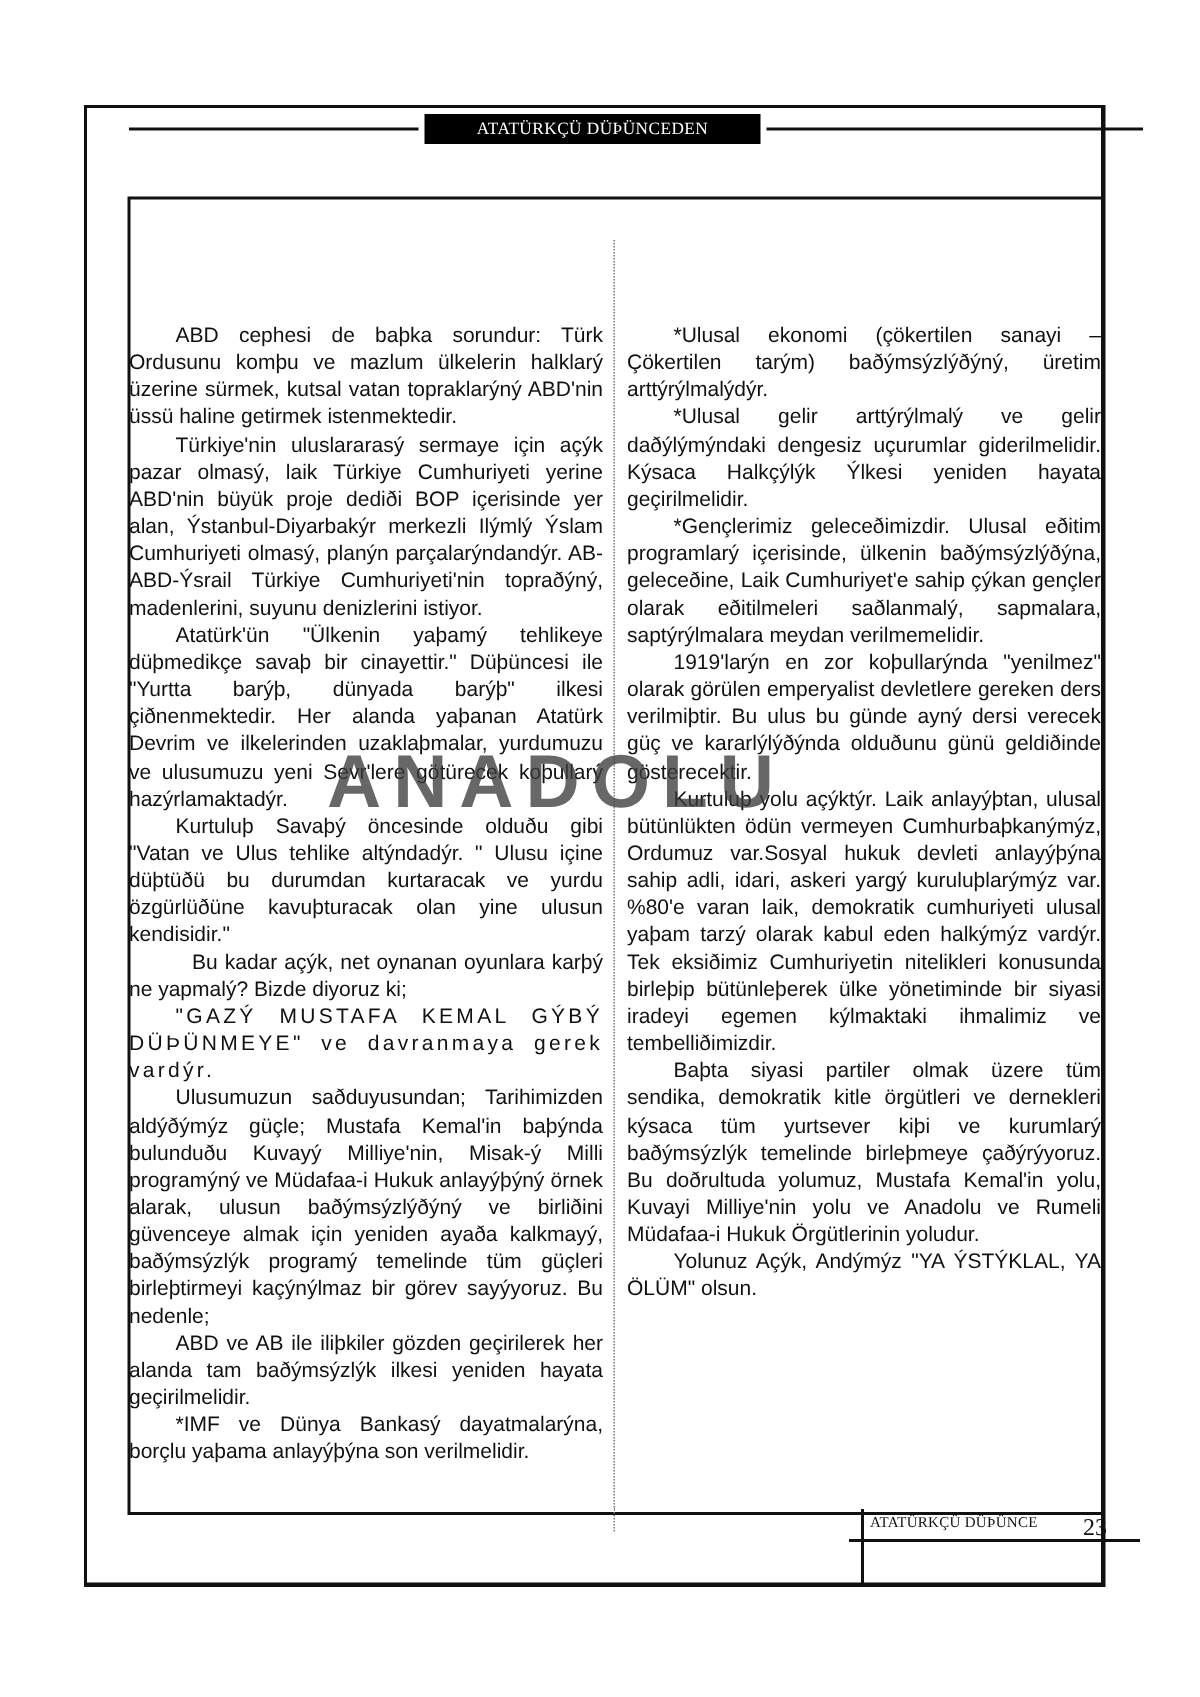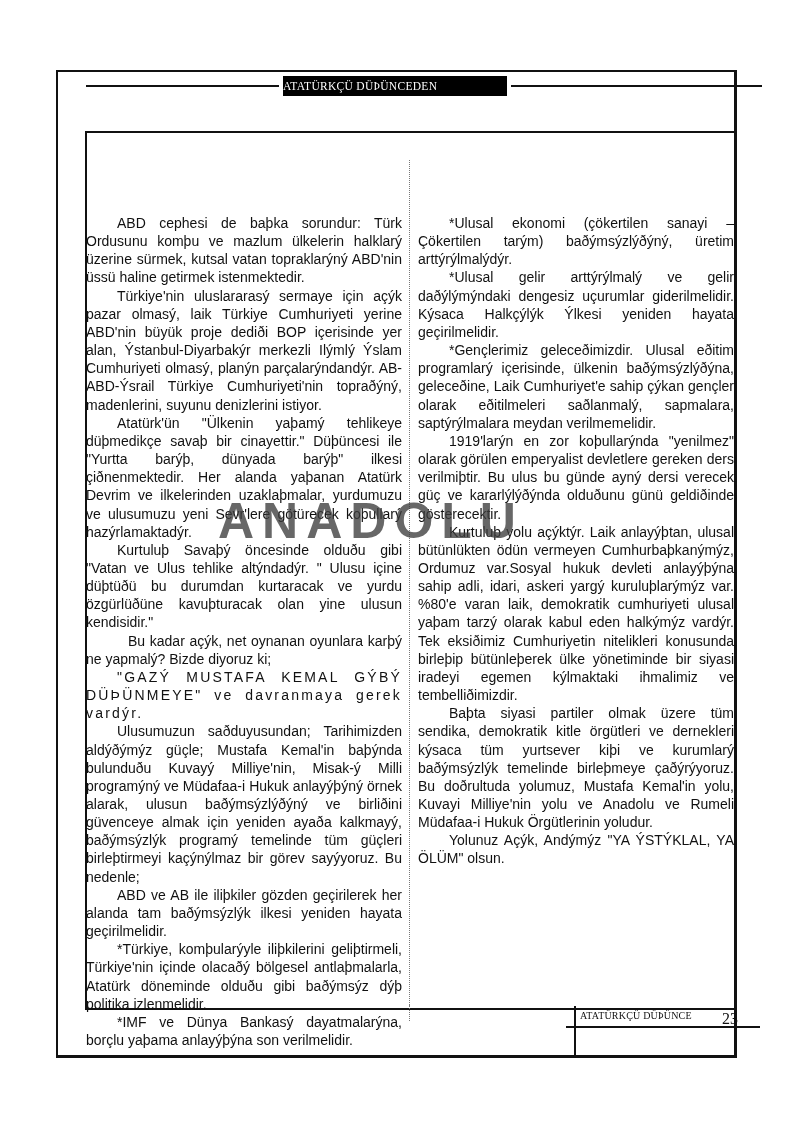--- a/index.html
+++ b/index.html
@@ -1,19 +1,19 @@
 <!DOCTYPE html>
 <html><head>
 <meta charset="utf-8">
 <style>
   html,body{margin:0;padding:0;background:#ffffff;}
   body{width:800px;height:1131px;position:relative;overflow:hidden;font-family:"Liberation Sans",sans-serif;color:#111;}
   .outer-frame{position:absolute;left:56px;top:70px;width:681px;height:988px;border:2px solid #111;border-right-width:3px;border-bottom-width:3px;box-sizing:border-box;}
   .header-rule{position:absolute;left:86px;top:85px;width:676px;height:0;border-top:2px solid #111;}
-  .header-label{position:absolute;left:283px;top:76px;width:224px;height:20px;background:#000;color:#fff;font-family:"Liberation Serif",serif;font-size:11.5px;letter-spacing:0.3px;line-height:20px;box-shadow:0 0 0 4px #fff;}
+  .header-label{position:absolute;left:283px;top:76px;width:224px;height:20px;background:#000;color:#fff;font-family:"Liberation Serif",serif;font-size:11.5px;letter-spacing:0.3px;text-align:center;line-height:20px;box-shadow:0 0 0 4px #fff;}
   .inner-frame{position:absolute;left:85px;top:131px;width:651px;height:879px;border:2px solid #111;border-right-width:2px;box-sizing:border-box;}
   .col-divider{position:absolute;left:409px;top:160px;width:0;height:845px;border-left:1px dotted #777;}
   .col-divider-tail{position:absolute;left:409px;top:1005px;width:0;height:16px;border-left:1px dotted #777;}
   .column{position:absolute;top:174px;width:316px;font-size:14px;line-height:18.15px;text-align:justify;margin-top:40px;}
   .col-left{left:86px;}
   .col-right{left:418px;}
   .column p{margin:0;text-indent:31px;}
   .column p.bigindent{text-indent:42px;}
   .column p.wide{letter-spacing:2.2px;}
   .watermark{position:absolute;left:218px;top:486px;font-family:"Liberation Sans",sans-serif;font-weight:bold;font-size:50px;letter-spacing:8px;color:rgba(60,60,60,0.78);line-height:70px;pointer-events:none;}
@@ -35,21 +35,20 @@
 
 <div class="column col-left">
   <p>ABD cephesi de baþka sorundur: Türk Ordusunu komþu ve mazlum ülkelerin halklarý üzerine sürmek, kutsal vatan topraklarýný ABD'nin üssü haline getirmek istenmektedir.</p>
   <p>Türkiye'nin uluslararasý sermaye için açýk pazar olmasý, laik Türkiye Cumhuriyeti yerine ABD'nin büyük proje dediði BOP içerisinde yer alan, Ýstanbul-Diyarbakýr merkezli Ilýmlý Ýslam Cumhuriyeti olmasý, planýn parçalarýndandýr. AB-ABD-Ýsrail Türkiye Cumhuriyeti'nin topraðýný, madenlerini, suyunu denizlerini istiyor.</p>
   <p>Atatürk'ün "Ülkenin yaþamý tehlikeye düþmedikçe savaþ bir cinayettir." Düþüncesi ile "Yurtta barýþ, dünyada barýþ" ilkesi çiðnenmektedir. Her alanda yaþanan Atatürk Devrim ve ilkelerinden uzaklaþmalar, yurdumuzu ve ulusumuzu yeni Sevr'lere götürecek koþullarý hazýrlamaktadýr.</p>
   <p>Kurtuluþ Savaþý öncesinde olduðu gibi "Vatan ve Ulus tehlike altýndadýr. " Ulusu içine düþtüðü bu durumdan kurtaracak ve yurdu özgürlüðüne kavuþturacak olan yine ulusun kendisidir."</p>
   <p class="bigindent">Bu kadar açýk, net oynanan oyunlara karþý ne yapmalý? Bizde diyoruz ki;</p>
   <p class="wide">"GAZÝ MUSTAFA KEMAL GÝBÝ DÜÞÜNMEYE" ve davranmaya gerek vardýr.</p>
   <p>Ulusumuzun saðduyusundan; Tarihimizden aldýðýmýz güçle; Mustafa Kemal'in baþýnda bulunduðu Kuvayý Milliye'nin, Misak-ý Milli programýný ve Müdafaa-i Hukuk anlayýþýný örnek alarak, ulusun baðýmsýzlýðýný ve birliðini güvenceye almak için yeniden ayaða kalkmayý, baðýmsýzlýk programý temelinde tüm güçleri birleþtirmeyi kaçýnýlmaz bir görev sayýyoruz. Bu nedenle;</p>
   <p>ABD ve AB ile iliþkiler gözden geçirilerek her alanda tam baðýmsýzlýk ilkesi yeniden hayata geçirilmelidir.</p>
-  <p>*Türkiye, komþularýyle iliþkilerini geliþtirmeli, Türkiye'nin içinde olacaðý bölgesel antlaþmalarla, Atatürk döneminde olduðu gibi baðýmsýz dýþ politika izlenmelidir.</p>
   <p>*IMF ve Dünya Bankasý dayatmalarýna, borçlu yaþama anlayýþýna son verilmelidir.</p>
 </div>
 
 <div class="column col-right">
   <p>*Ulusal ekonomi (çökertilen sanayi – Çökertilen tarým) baðýmsýzlýðýný, üretim arttýrýlmalýdýr.</p>
   <p>*Ulusal gelir arttýrýlmalý ve gelir daðýlýmýndaki dengesiz uçurumlar giderilmelidir. Kýsaca Halkçýlýk Ýlkesi yeniden hayata geçirilmelidir.</p>
   <p>*Gençlerimiz geleceðimizdir. Ulusal eðitim programlarý içerisinde, ülkenin baðýmsýzlýðýna, geleceðine, Laik Cumhuriyet'e sahip çýkan gençler olarak eðitilmeleri saðlanmalý, sapmalara, saptýrýlmalara meydan verilmemelidir.</p>
   <p>1919'larýn en zor koþullarýnda "yenilmez" olarak görülen emperyalist devletlere gereken ders verilmiþtir. Bu ulus bu günde ayný dersi verecek güç ve kararlýlýðýnda olduðunu günü geldiðinde gösterecektir.</p>
   <p>Kurtuluþ yolu açýktýr.        Laik anlayýþtan, ulusal bütünlükten ödün vermeyen Cumhurbaþkanýmýz, Ordumuz var.Sosyal hukuk devleti anlayýþýna sahip adli, idari, askeri yargý kuruluþlarýmýz var. %80'e varan laik, demokratik cumhuriyeti ulusal yaþam tarzý olarak kabul eden halkýmýz vardýr. Tek eksiðimiz Cumhuriyetin nitelikleri konusunda birleþip bütünleþerek ülke yönetiminde bir siyasi iradeyi egemen kýlmaktaki ihmalimiz ve tembelliðimizdir.</p>
   <p>Baþta siyasi partiler olmak üzere tüm sendika, demokratik kitle örgütleri ve dernekleri kýsaca tüm yurtsever kiþi ve kurumlarý baðýmsýzlýk temelinde birleþmeye çaðýrýyoruz. Bu doðrultuda yolumuz, Mustafa Kemal'in yolu, Kuvayi Milliye'nin yolu ve Anadolu ve Rumeli Müdafaa-i Hukuk Örgütlerinin yoludur.</p>

